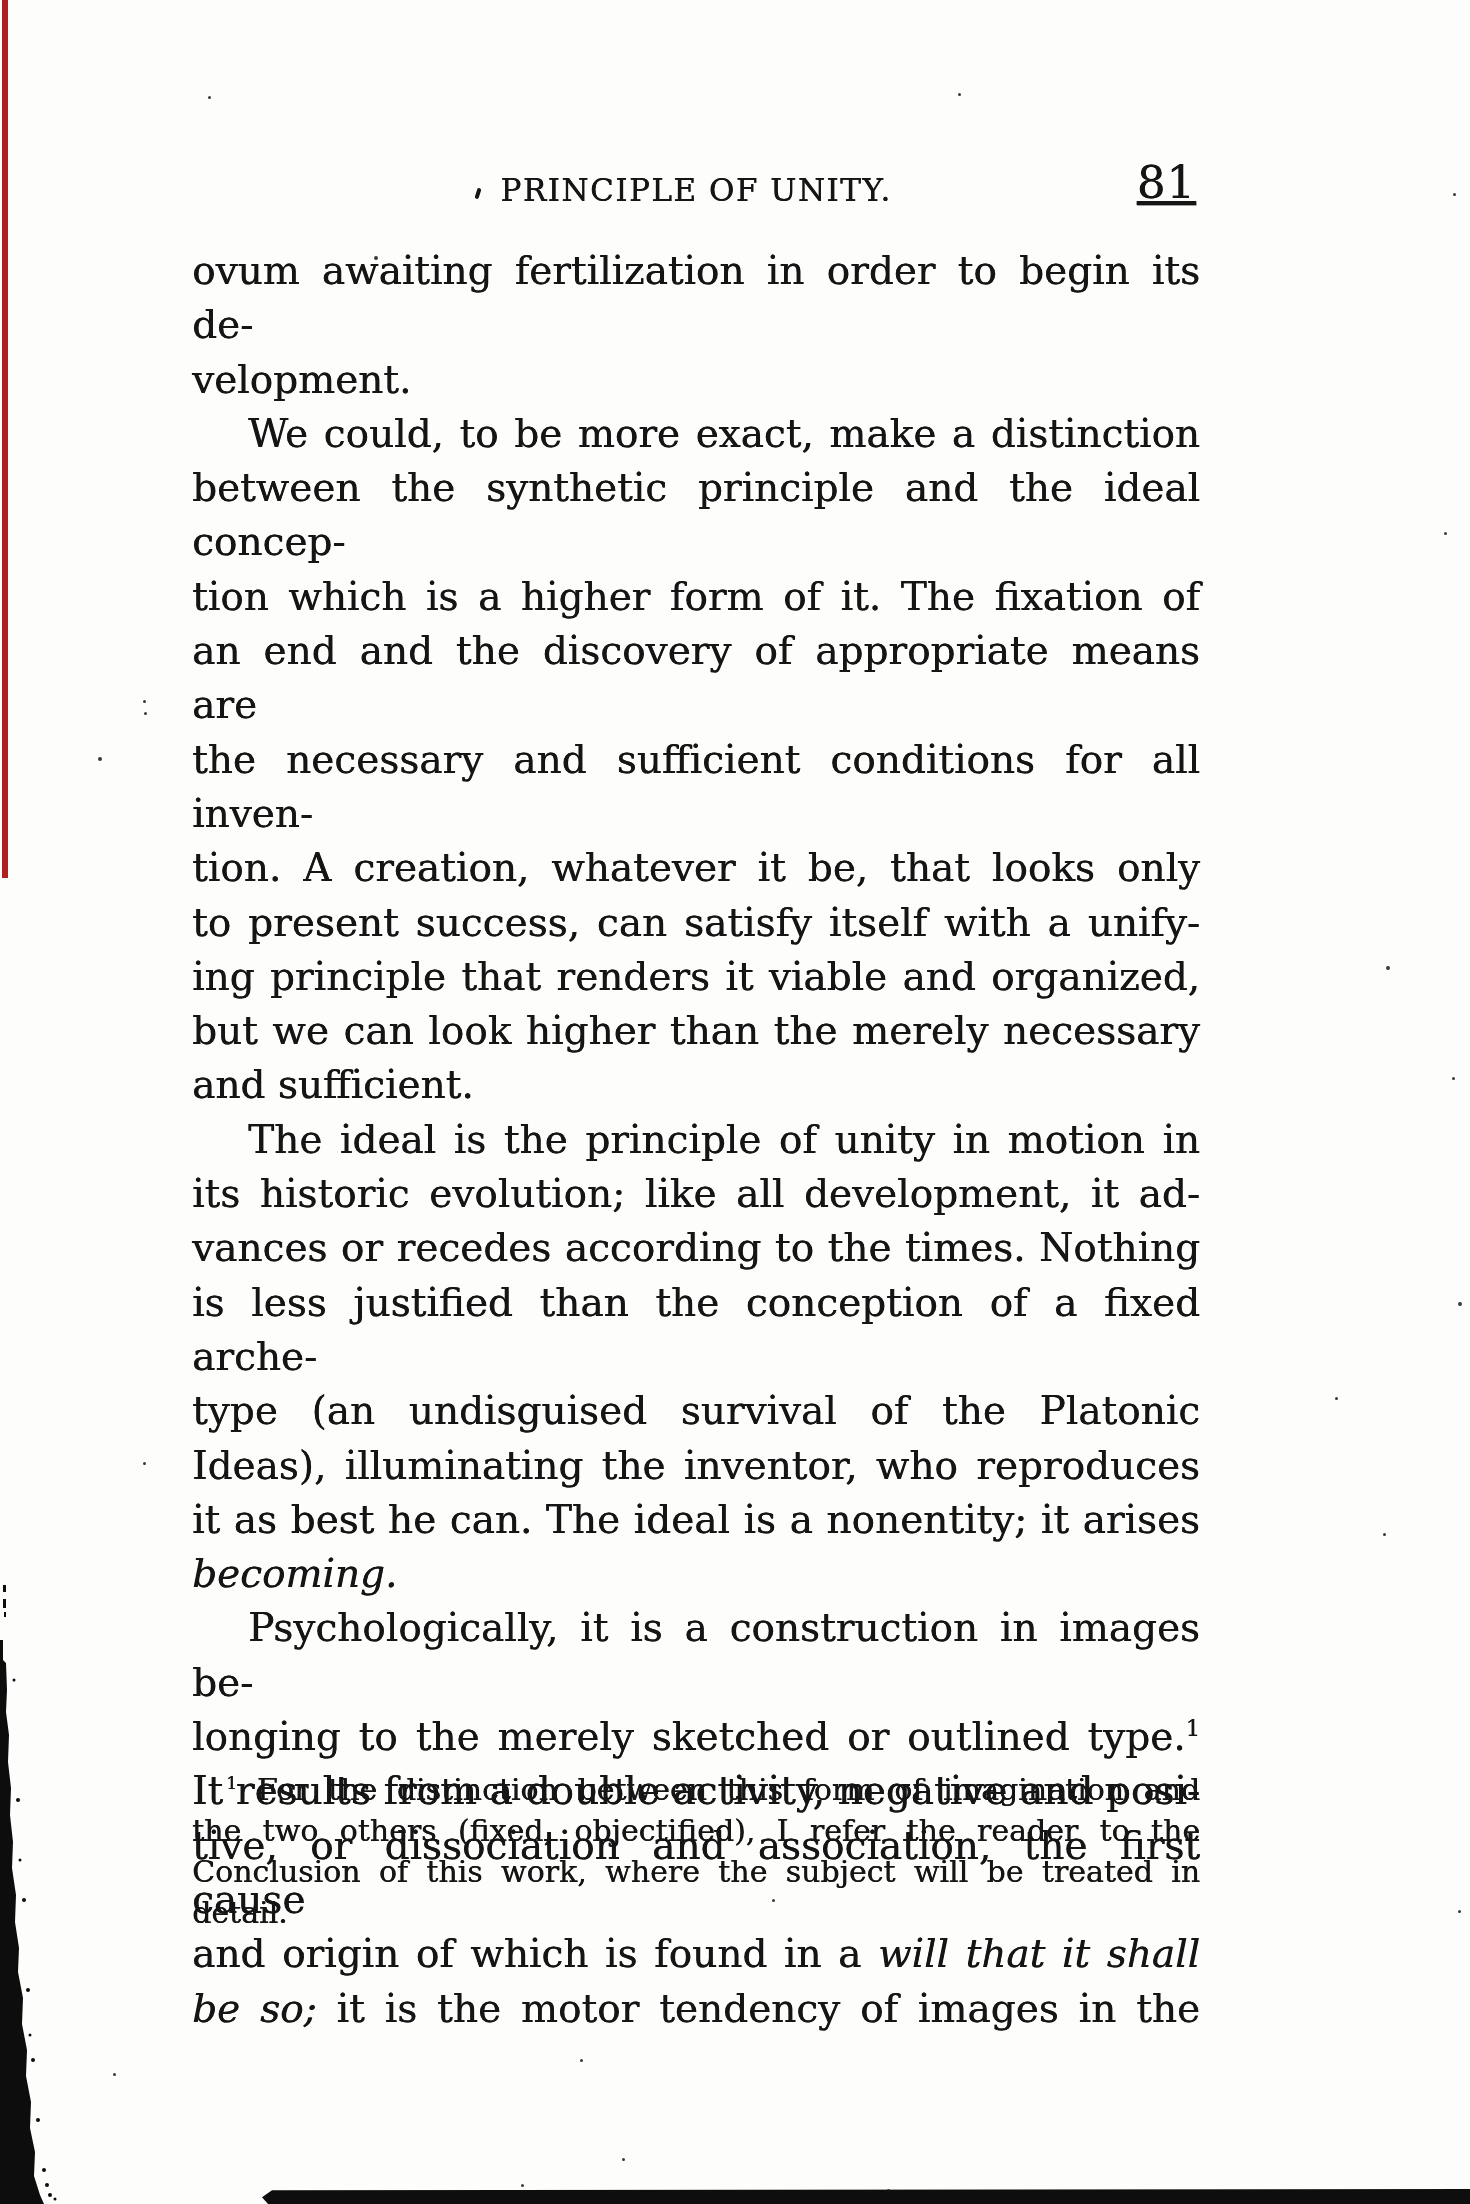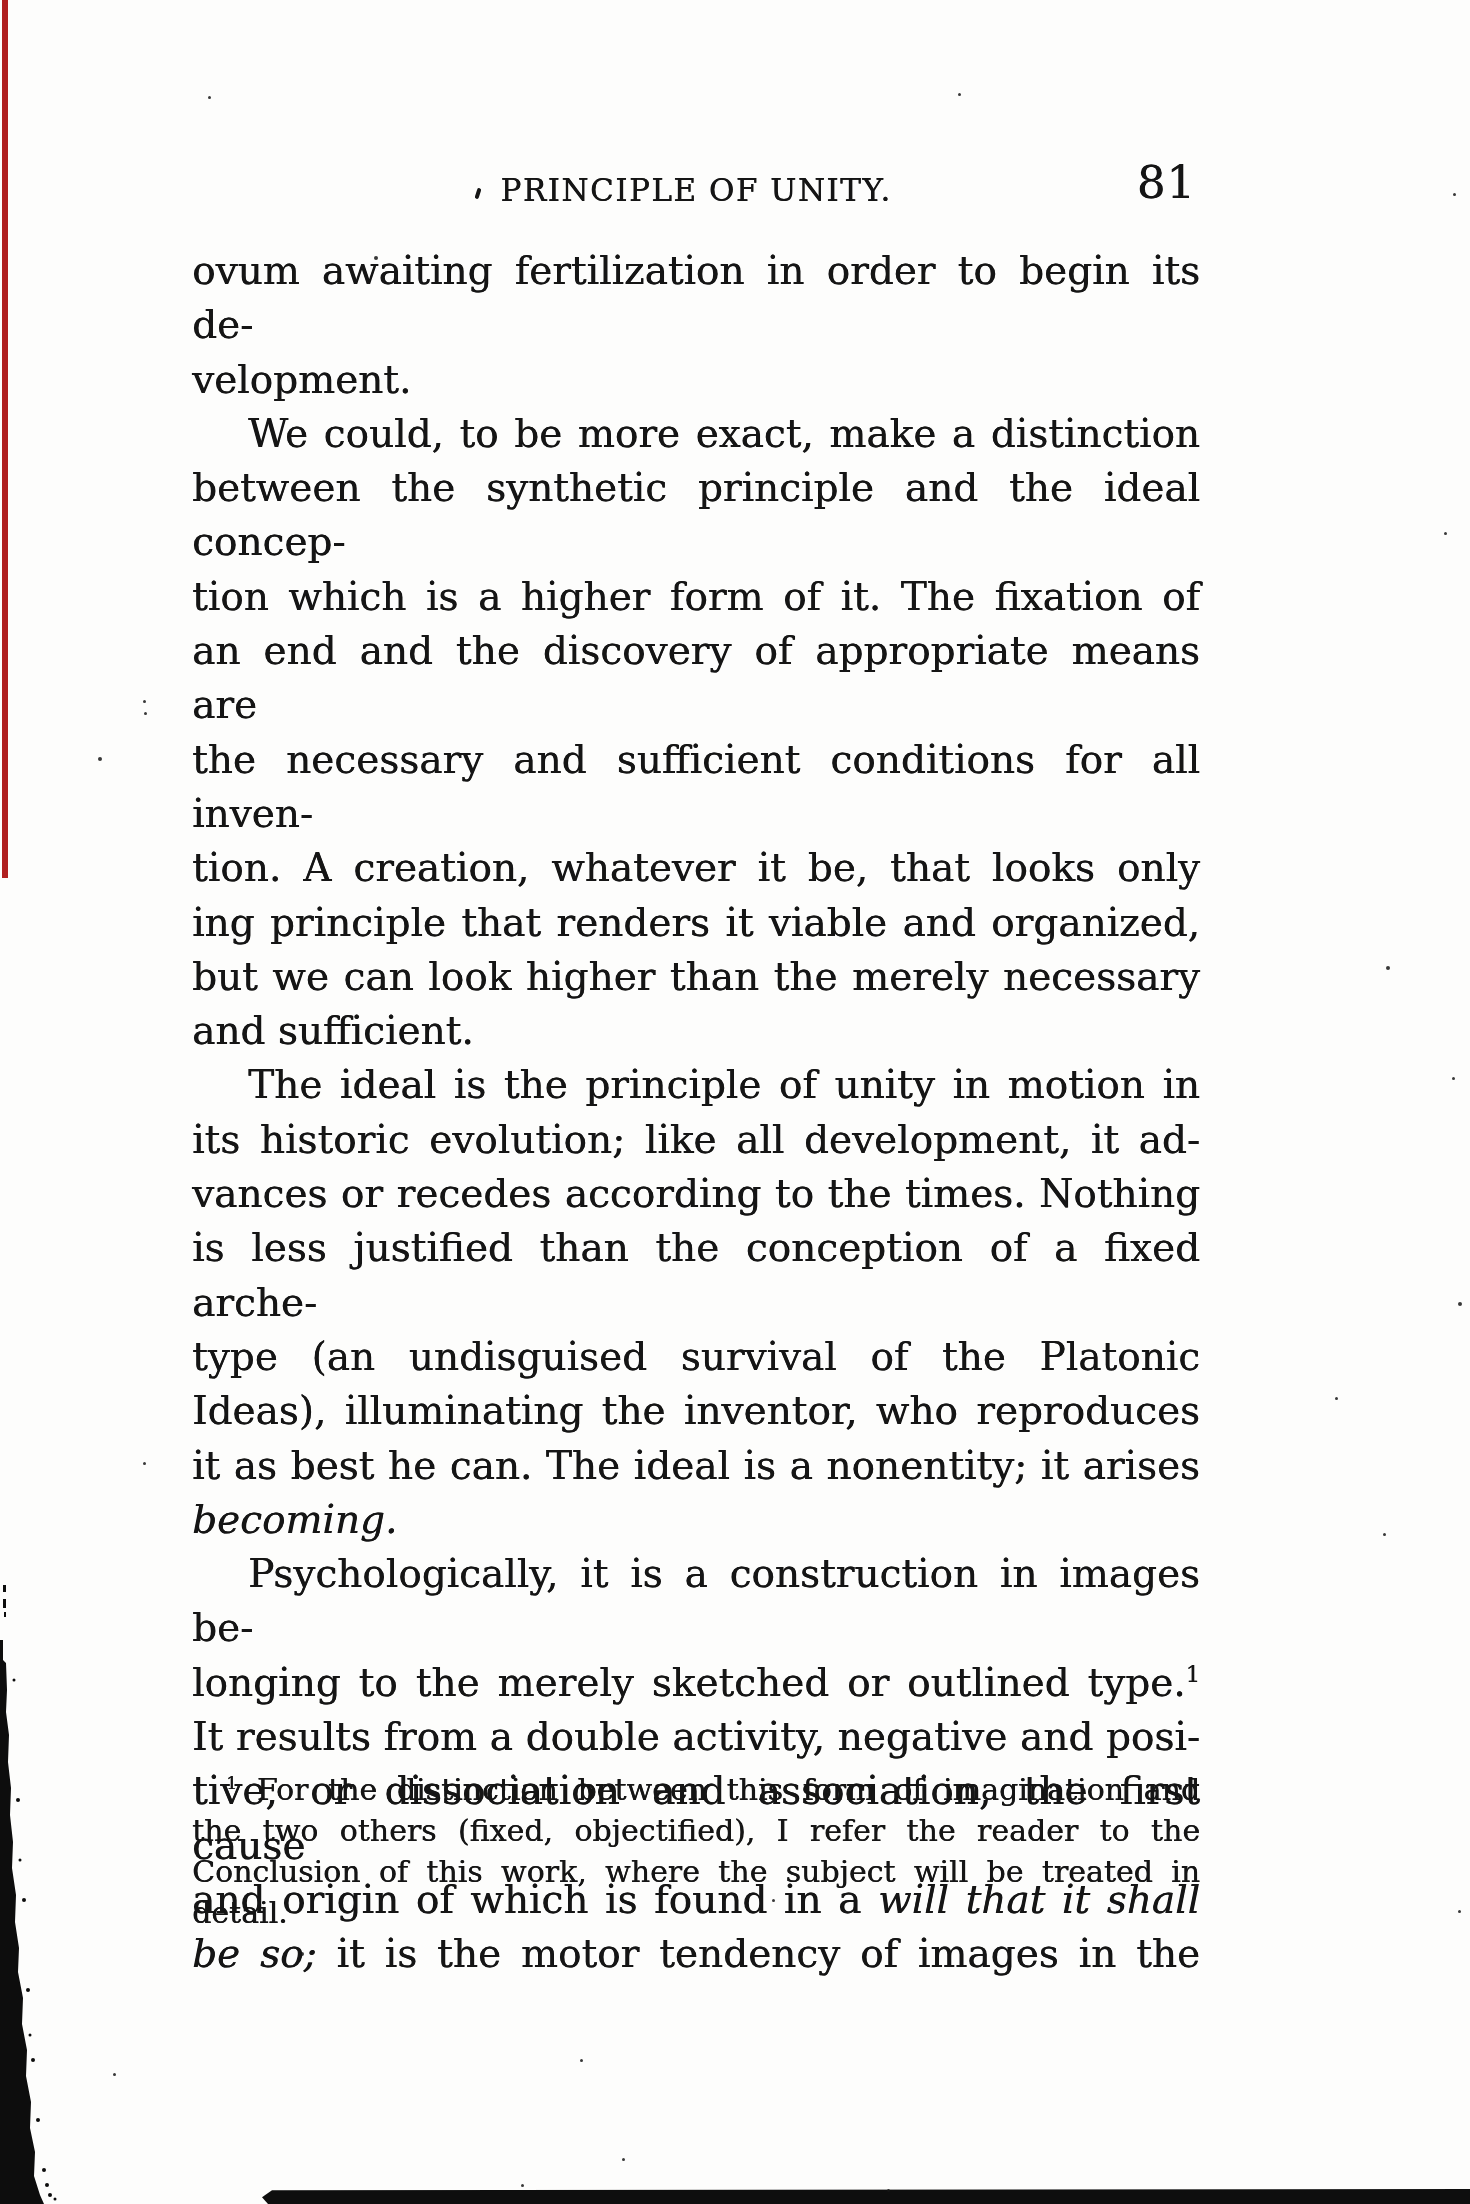--- a/index.html
+++ b/index.html
@@ -27,20 +27,21 @@
   .rtitle{
     text-align:center;
     font-size:31px;letter-spacing:1.5px;
     padding-top:14px;
     text-shadow:0.4px 0.4px 0 var(--ink);
   }
   .pnum{
     position:absolute;right:4px;top:-2px;
     font-size:45px;letter-spacing:1px;
     text-shadow:0.4px 0.4px 0 var(--ink);
+    text-decoration:underline;
   }
   .inkmark{
     position:absolute;left:284px;top:30px;
     width:4px;height:11px;background:var(--ink);
     transform:rotate(18deg);border-radius:2px;
   }
   
   .bodytxt{
     position:absolute;left:192px;top:244px;width:1008px;
     font-size:39px;line-height:54.3px;
@@ -88,20 +89,21 @@
 
   <div class="bodytxt">
       <div class="ln j"><span>ovum awaiting fertilization in order to begin its de-</span></div>
       <div class="ln"><span>velopment.</span></div>
       <div class="ln j ind"><span>We could, to be more exact, make a distinction</span></div>
       <div class="ln j"><span>between the synthetic principle and the ideal concep-</span></div>
       <div class="ln j"><span>tion which is a higher form of it.  The fixation of</span></div>
       <div class="ln j"><span>an end and the discovery of appropriate means are</span></div>
       <div class="ln j"><span>the necessary and sufficient conditions for all inven-</span></div>
       <div class="ln j"><span>tion.  A creation, whatever it be, that looks only</span></div>
+      <div class="ln j"><span>to present success, can satisfy itself with a unify-</span></div>
       <div class="ln j"><span>ing principle that renders it viable and organized,</span></div>
       <div class="ln j"><span>but we can look higher than the merely necessary</span></div>
       <div class="ln"><span>and sufficient.</span></div>
       <div class="ln j ind"><span>The ideal is the principle of unity in motion in</span></div>
       <div class="ln j"><span>its historic evolution; like all development, it ad-</span></div>
       <div class="ln j"><span>vances or recedes according to the times.  Nothing</span></div>
       <div class="ln j"><span>is less justified than the conception of a fixed arche-</span></div>
       <div class="ln j"><span>type (an undisguised survival of the Platonic</span></div>
       <div class="ln j"><span>Ideas), illuminating the inventor, who reproduces</span></div>
       <div class="ln j"><span>it as best he can.  The ideal is a nonentity; it arises</span></div>

